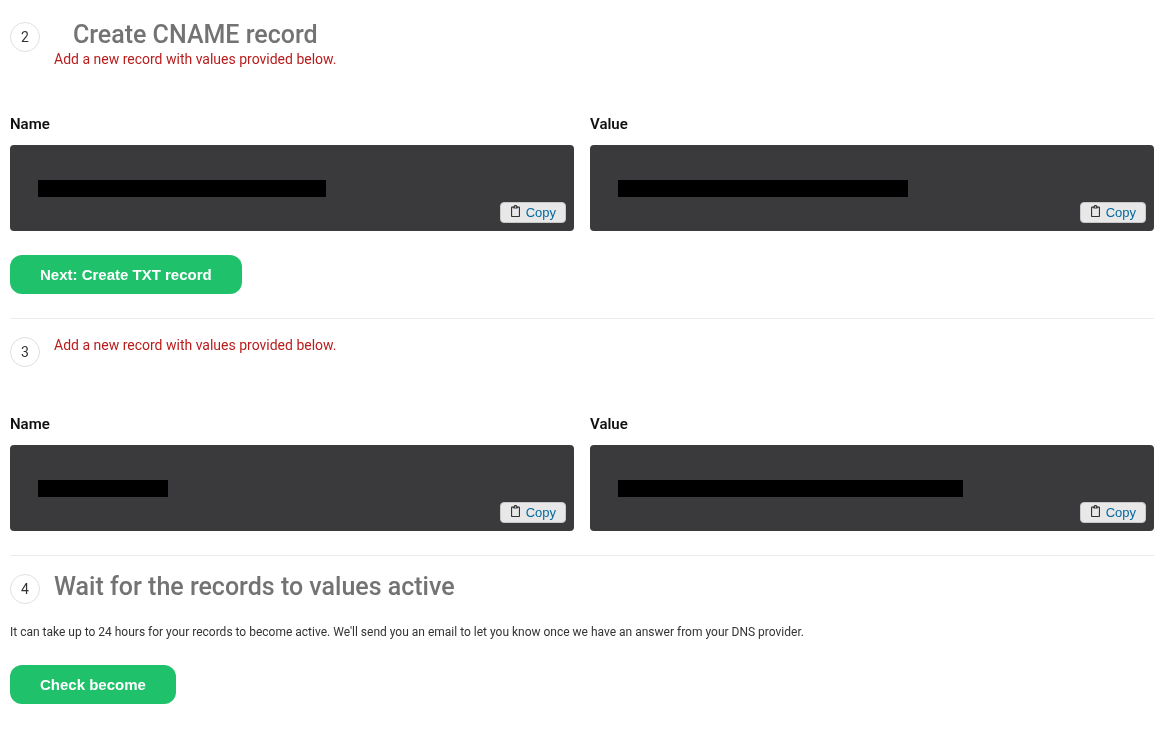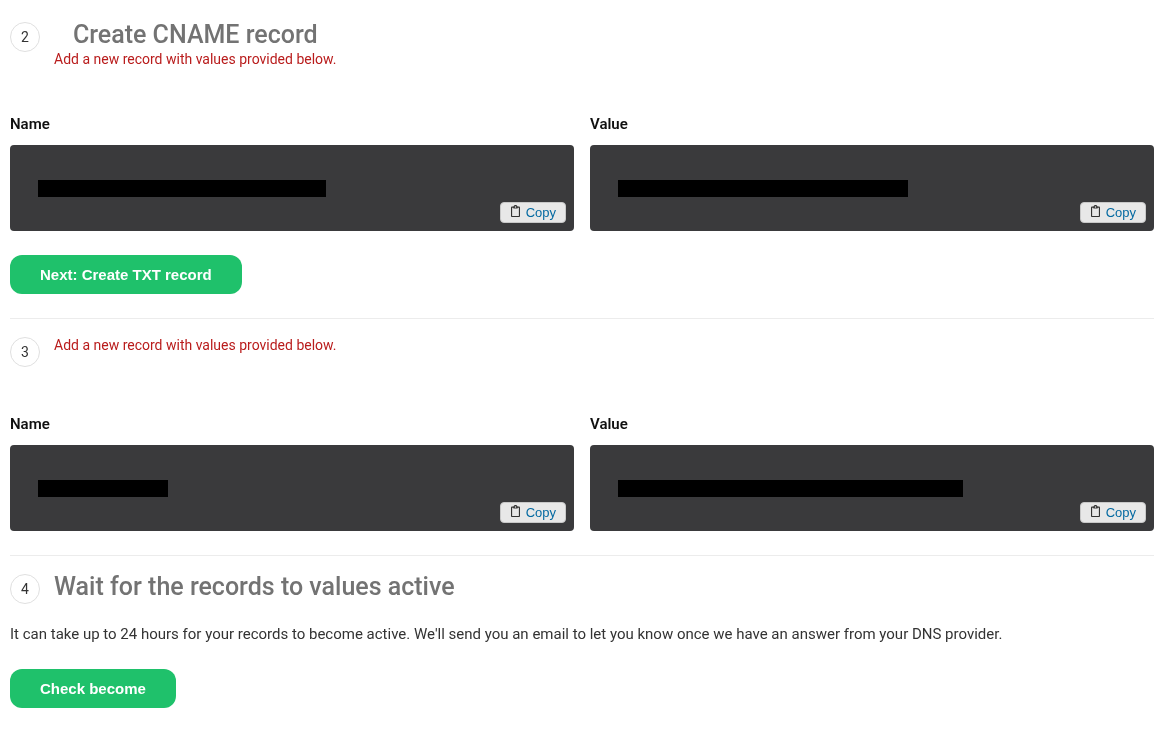--- a/index.html
+++ b/index.html
@@ -108,21 +108,21 @@
     border-radius: 12px;
     padding: 11px 30px;
     cursor: pointer;
   }
   hr.sep {
     border: none;
     border-top: 1px solid #ececec;
     margin: 24px 0 16px 0;
   }
   .body-text {
-    font-size: 15px;
+    font-size: 12px;
     color: #333333;
     margin-top: 20px;
     line-height: 1.4;
   }
 </style>
 </head>
 <body>
 
 <div class="container">
 

